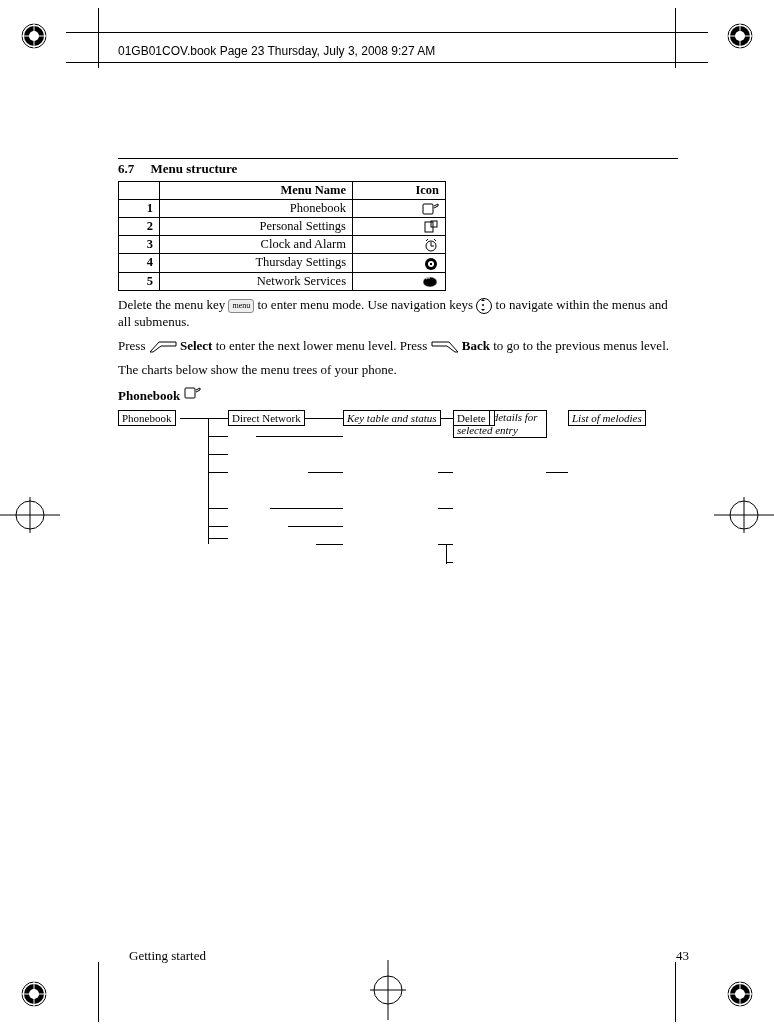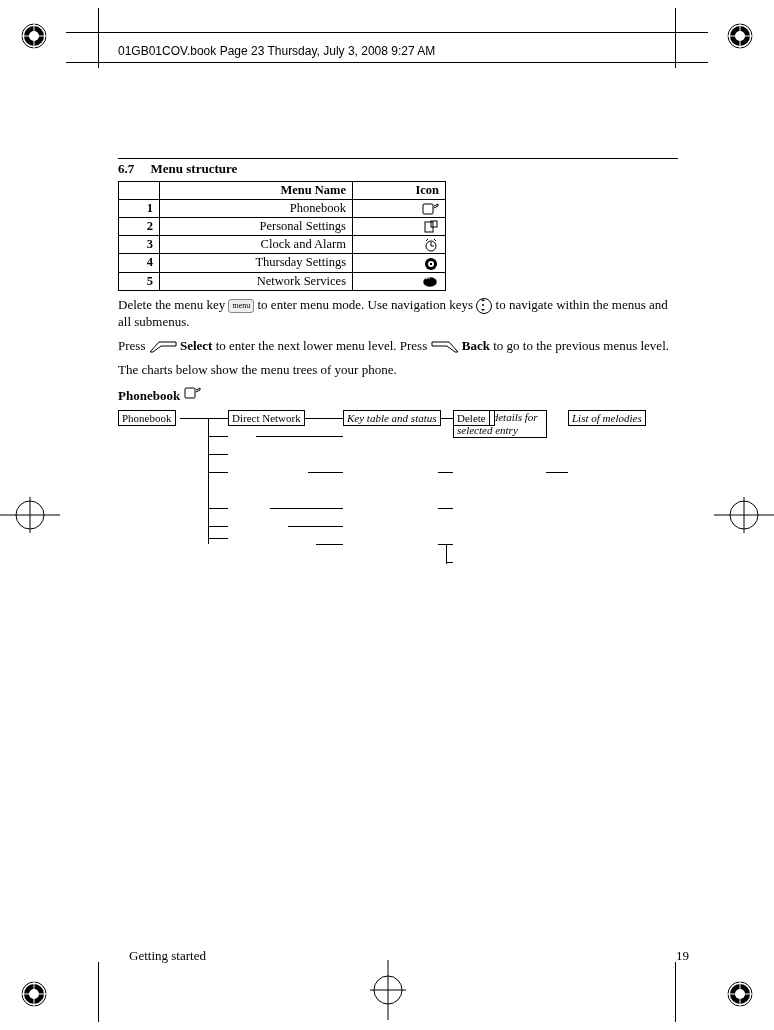--- a/index.html
+++ b/index.html
@@ -353,14 +353,14 @@
     <div class="vline" style="left:328px;top:134px;height:20px"></div>
     <div class="hline" style="left:328px;top:134px;width:7px"></div>
     <div class="node" style="position:absolute;left:335px;top:126">Edit</div>
     <div class="hline" style="left:328px;top:152px;width:7px"></div>
     <div class="node" style="position:absolute;left:335px;top:144">Delete</div>
   </div>
 </div>
 
 <div class="footer">
   <span>Getting started</span>
-  <span>19</span>
+  <span>43</span>
 </div>
 
 </body></html>

